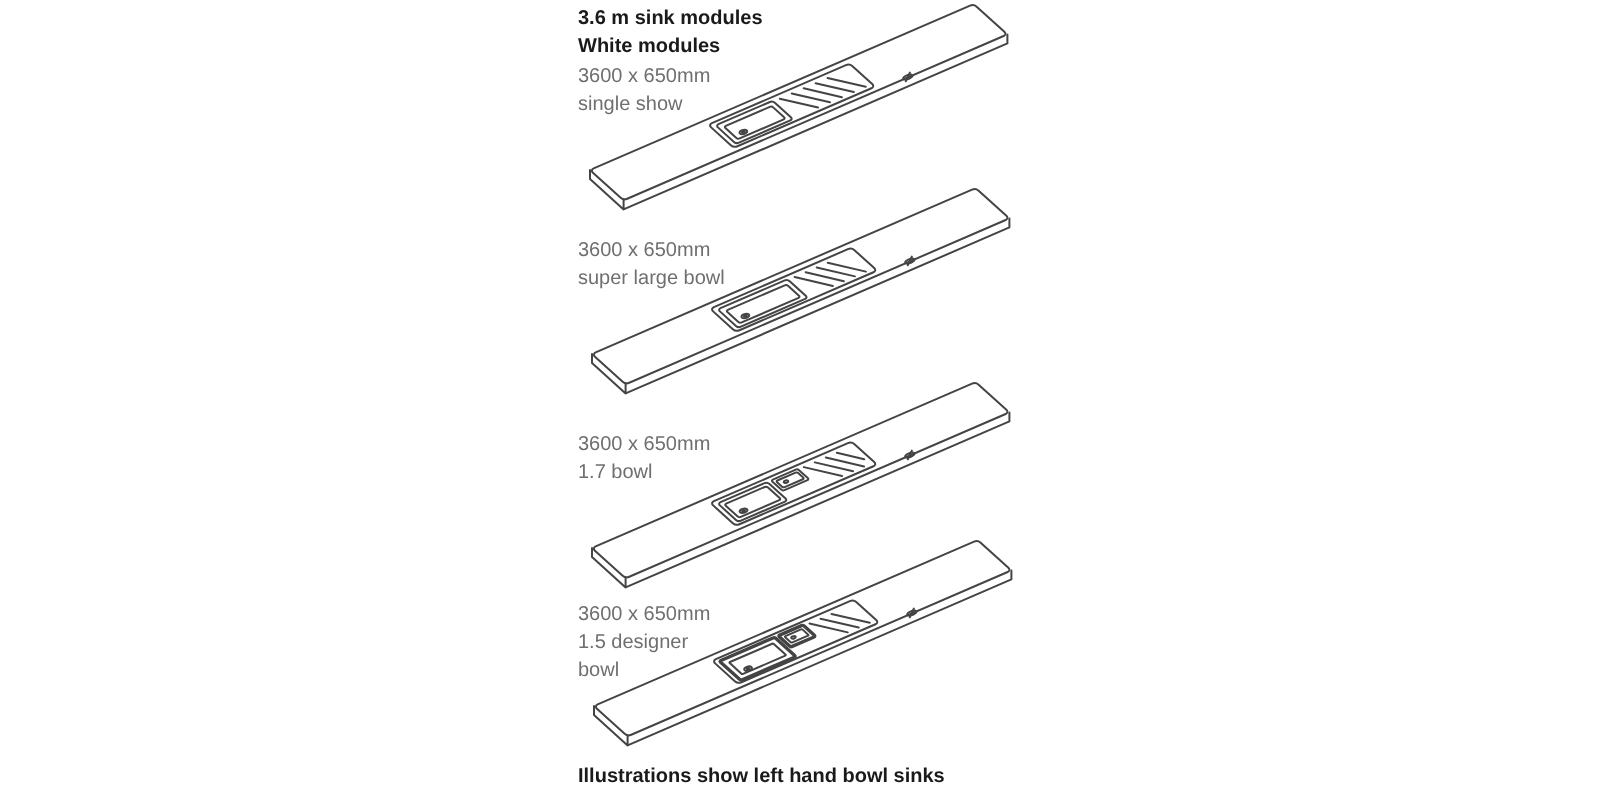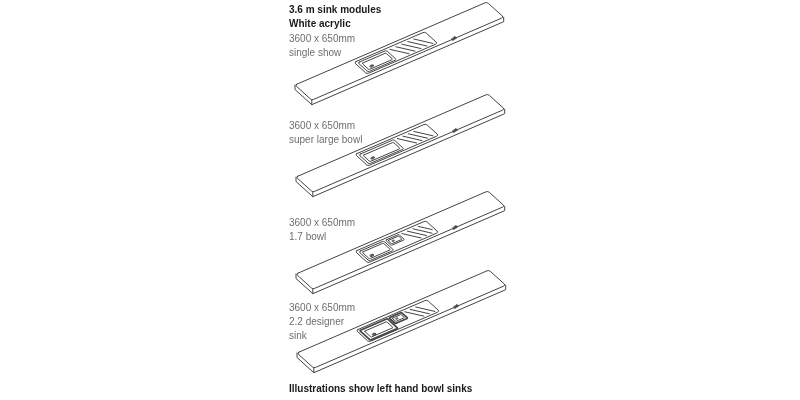--- a/index.html
+++ b/index.html
@@ -47,21 +47,21 @@
         <rect x="62" y="3" width="77" height="17.5" rx="2"></rect>
         <ellipse cx="155" cy="22.8" rx="2.4" ry="1.1"></ellipse>
         <path d="M152.5,24.5 L157.5,21"></path>
       </g>
     </g>
   </defs>
 </svg>
 
 <div class="txt heading">
   <div>3.6 m sink modules</div>
-  <div>White acrylic</div>
+  <div>White modules</div>
 </div>
 
 <div class="txt module-label module-label-1">
   <div>3600 x 650mm</div>
   <div>single show</div>
 </div>
 <svg class="slab slab-1" viewBox="0 0 215 112">
   <use href="#slab-base"></use>
   <g class="sink" transform="matrix(0.918,-0.397,0.73,0.66,2,85)">
     <rect x="64.5" y="5" width="31" height="14" rx="1.5"></rect>
@@ -100,22 +100,22 @@
     <ellipse cx="71" cy="14.5" rx="0.7" ry="0.45"></ellipse>
     <rect x="93.5" y="5" width="14.5" height="8" rx="1"></rect>
     <rect x="95" y="6.5" width="11.5" height="5" rx="0.8"></rect>
     <ellipse cx="98.5" cy="9" rx="1.1" ry="0.7"></ellipse>
     <path d="M111,5.5 L121.5,18.5 M117,5.5 L127.5,18.5 M123,5.5 L133.5,18.5 M129,5.5 L136.5,14.8"></path>
   </g>
 </svg>
 
 <div class="txt module-label module-label-4">
   <div>3600 x 650mm</div>
-  <div>2.2 designer</div>
-  <div>sink</div>
+  <div>1.5 designer</div>
+  <div>bowl</div>
 </div>
 <svg class="slab slab-4" viewBox="0 0 215 112">
   <use href="#slab-base"></use>
   <g class="sink" transform="matrix(0.918,-0.397,0.73,0.66,2,85)">
     <rect class="bold" x="64.5" y="4.8" width="30" height="14.6" rx="0.8"></rect>
     <rect x="67.5" y="7.6" width="24" height="9" rx="0.5"></rect>
     <ellipse cx="72" cy="15" rx="1.9" ry="1.2"></ellipse>
     <ellipse cx="72" cy="15" rx="0.7" ry="0.45"></ellipse>
     <rect class="bold" x="96.5" y="4.8" width="13.5" height="8.6" rx="0.8"></rect>
     <rect x="98.5" y="6.6" width="9.5" height="4.8" rx="0.5"></rect>

